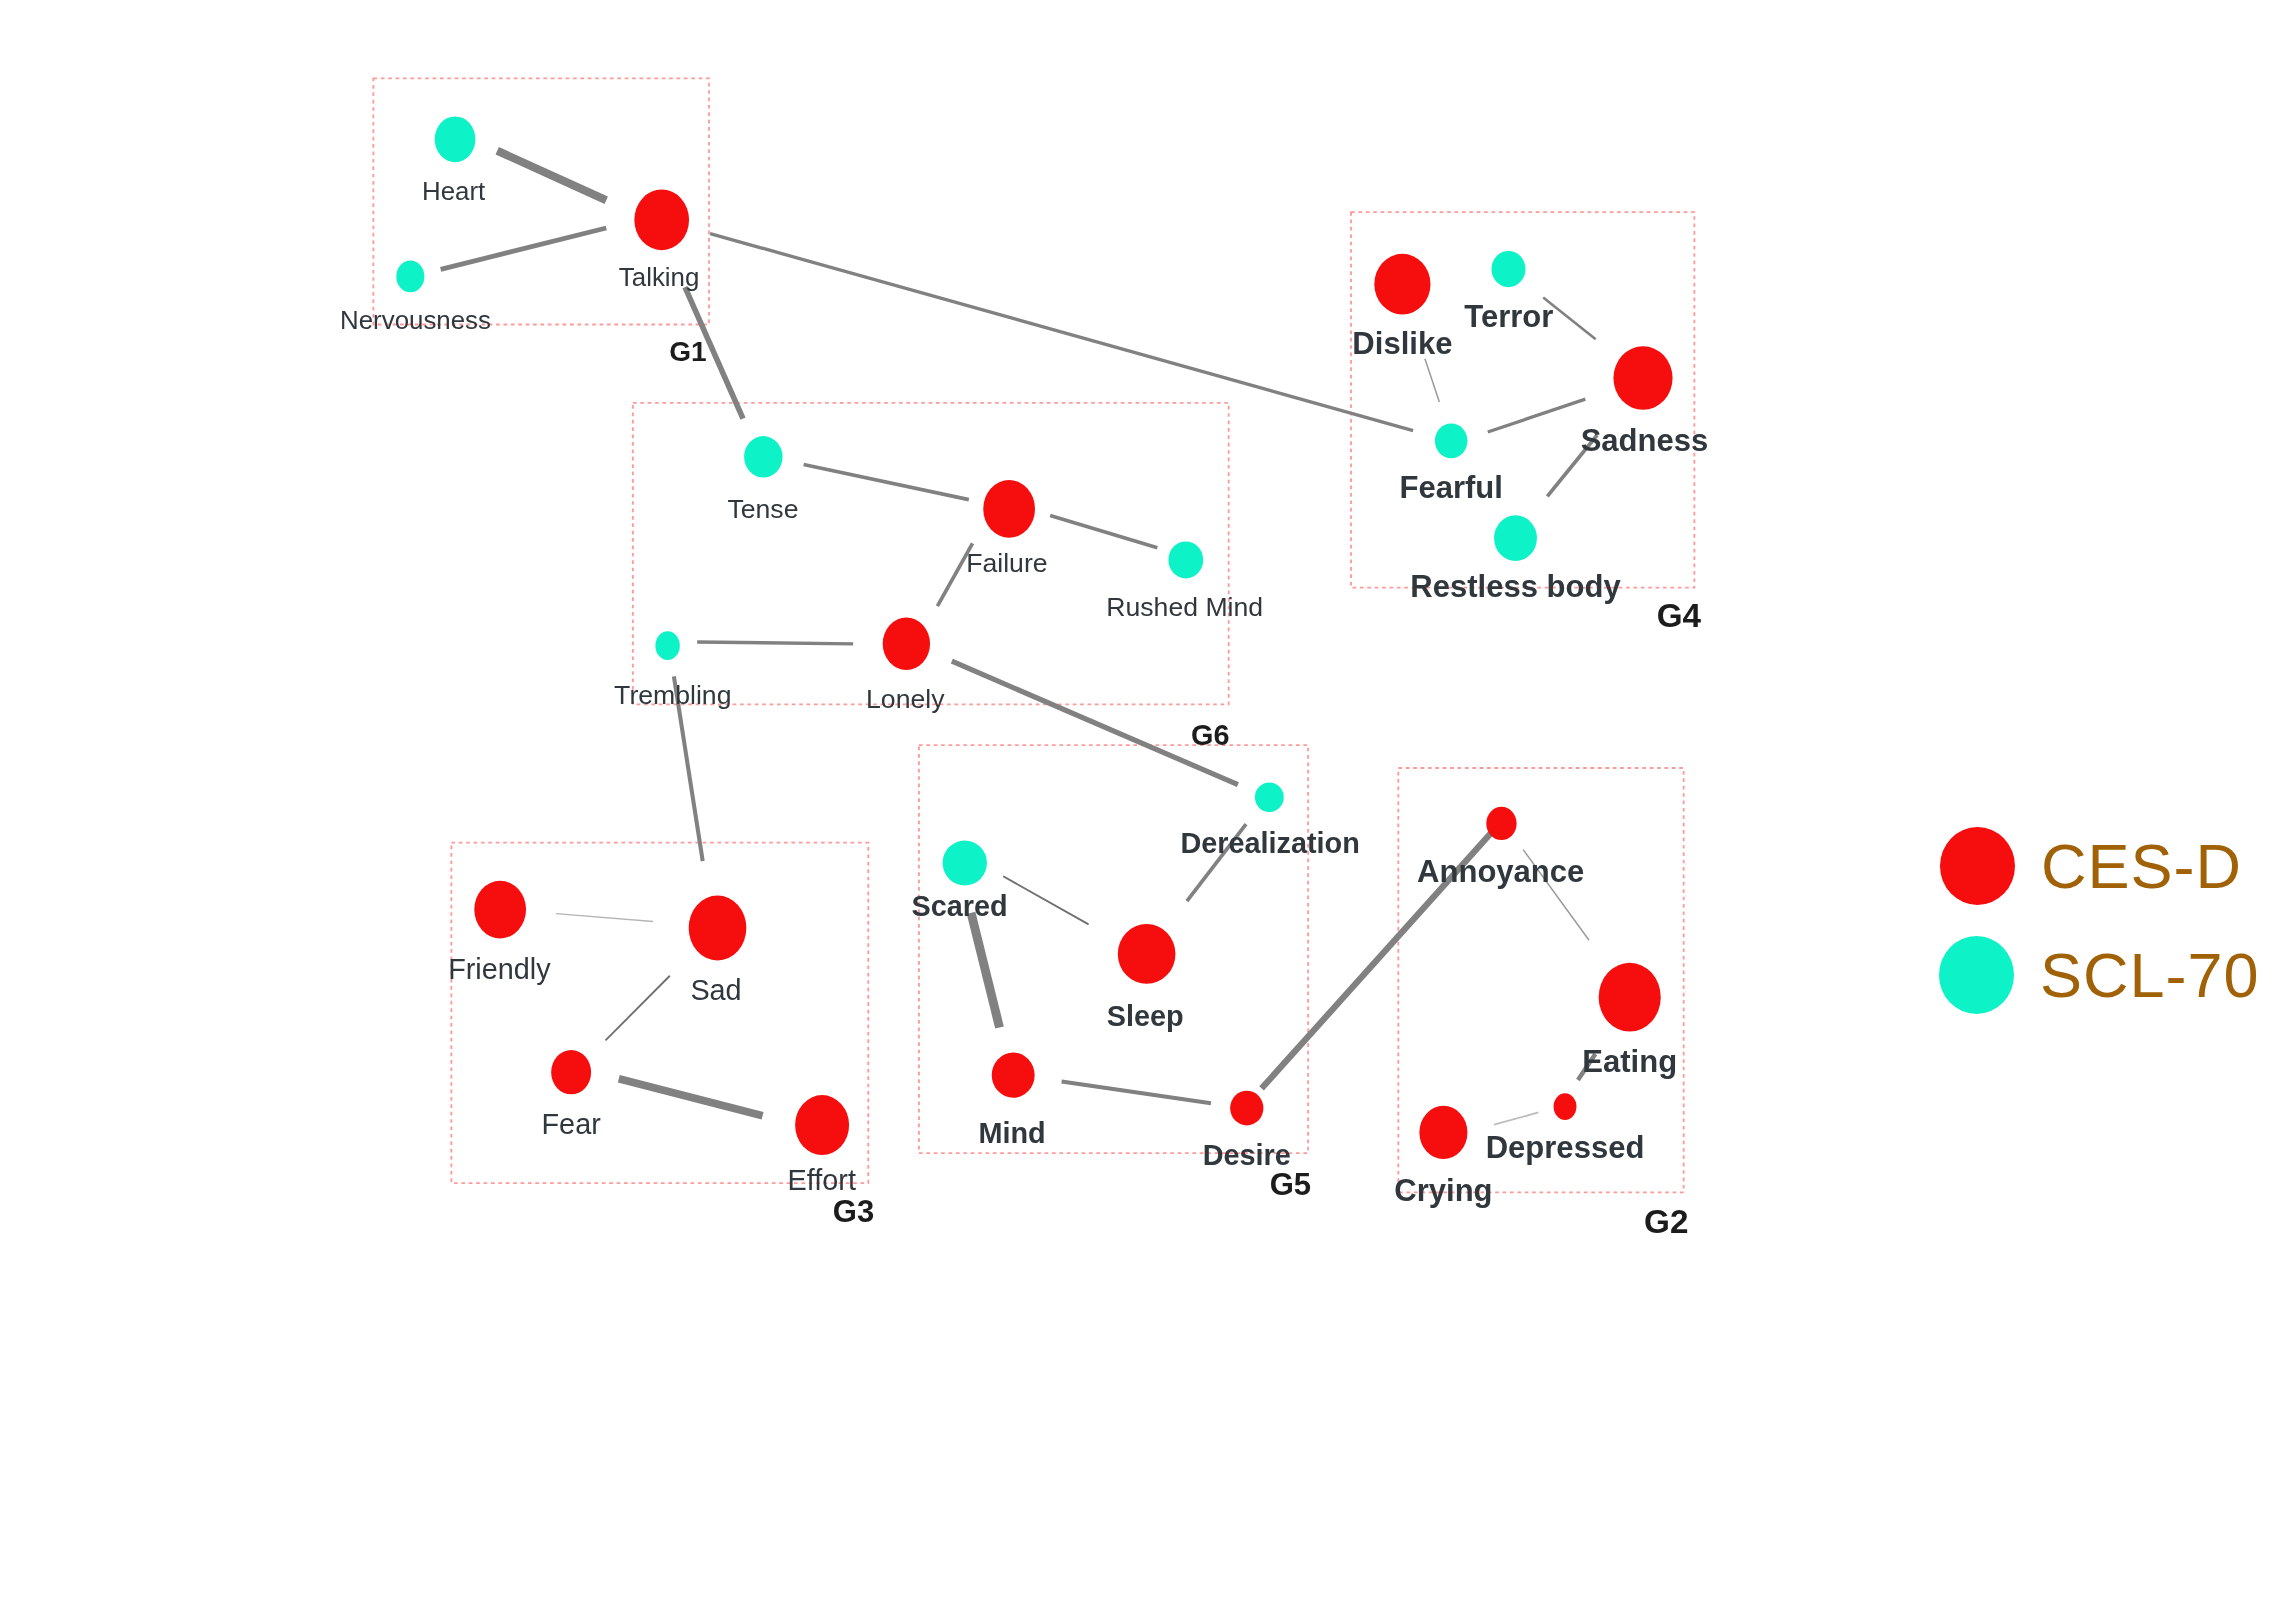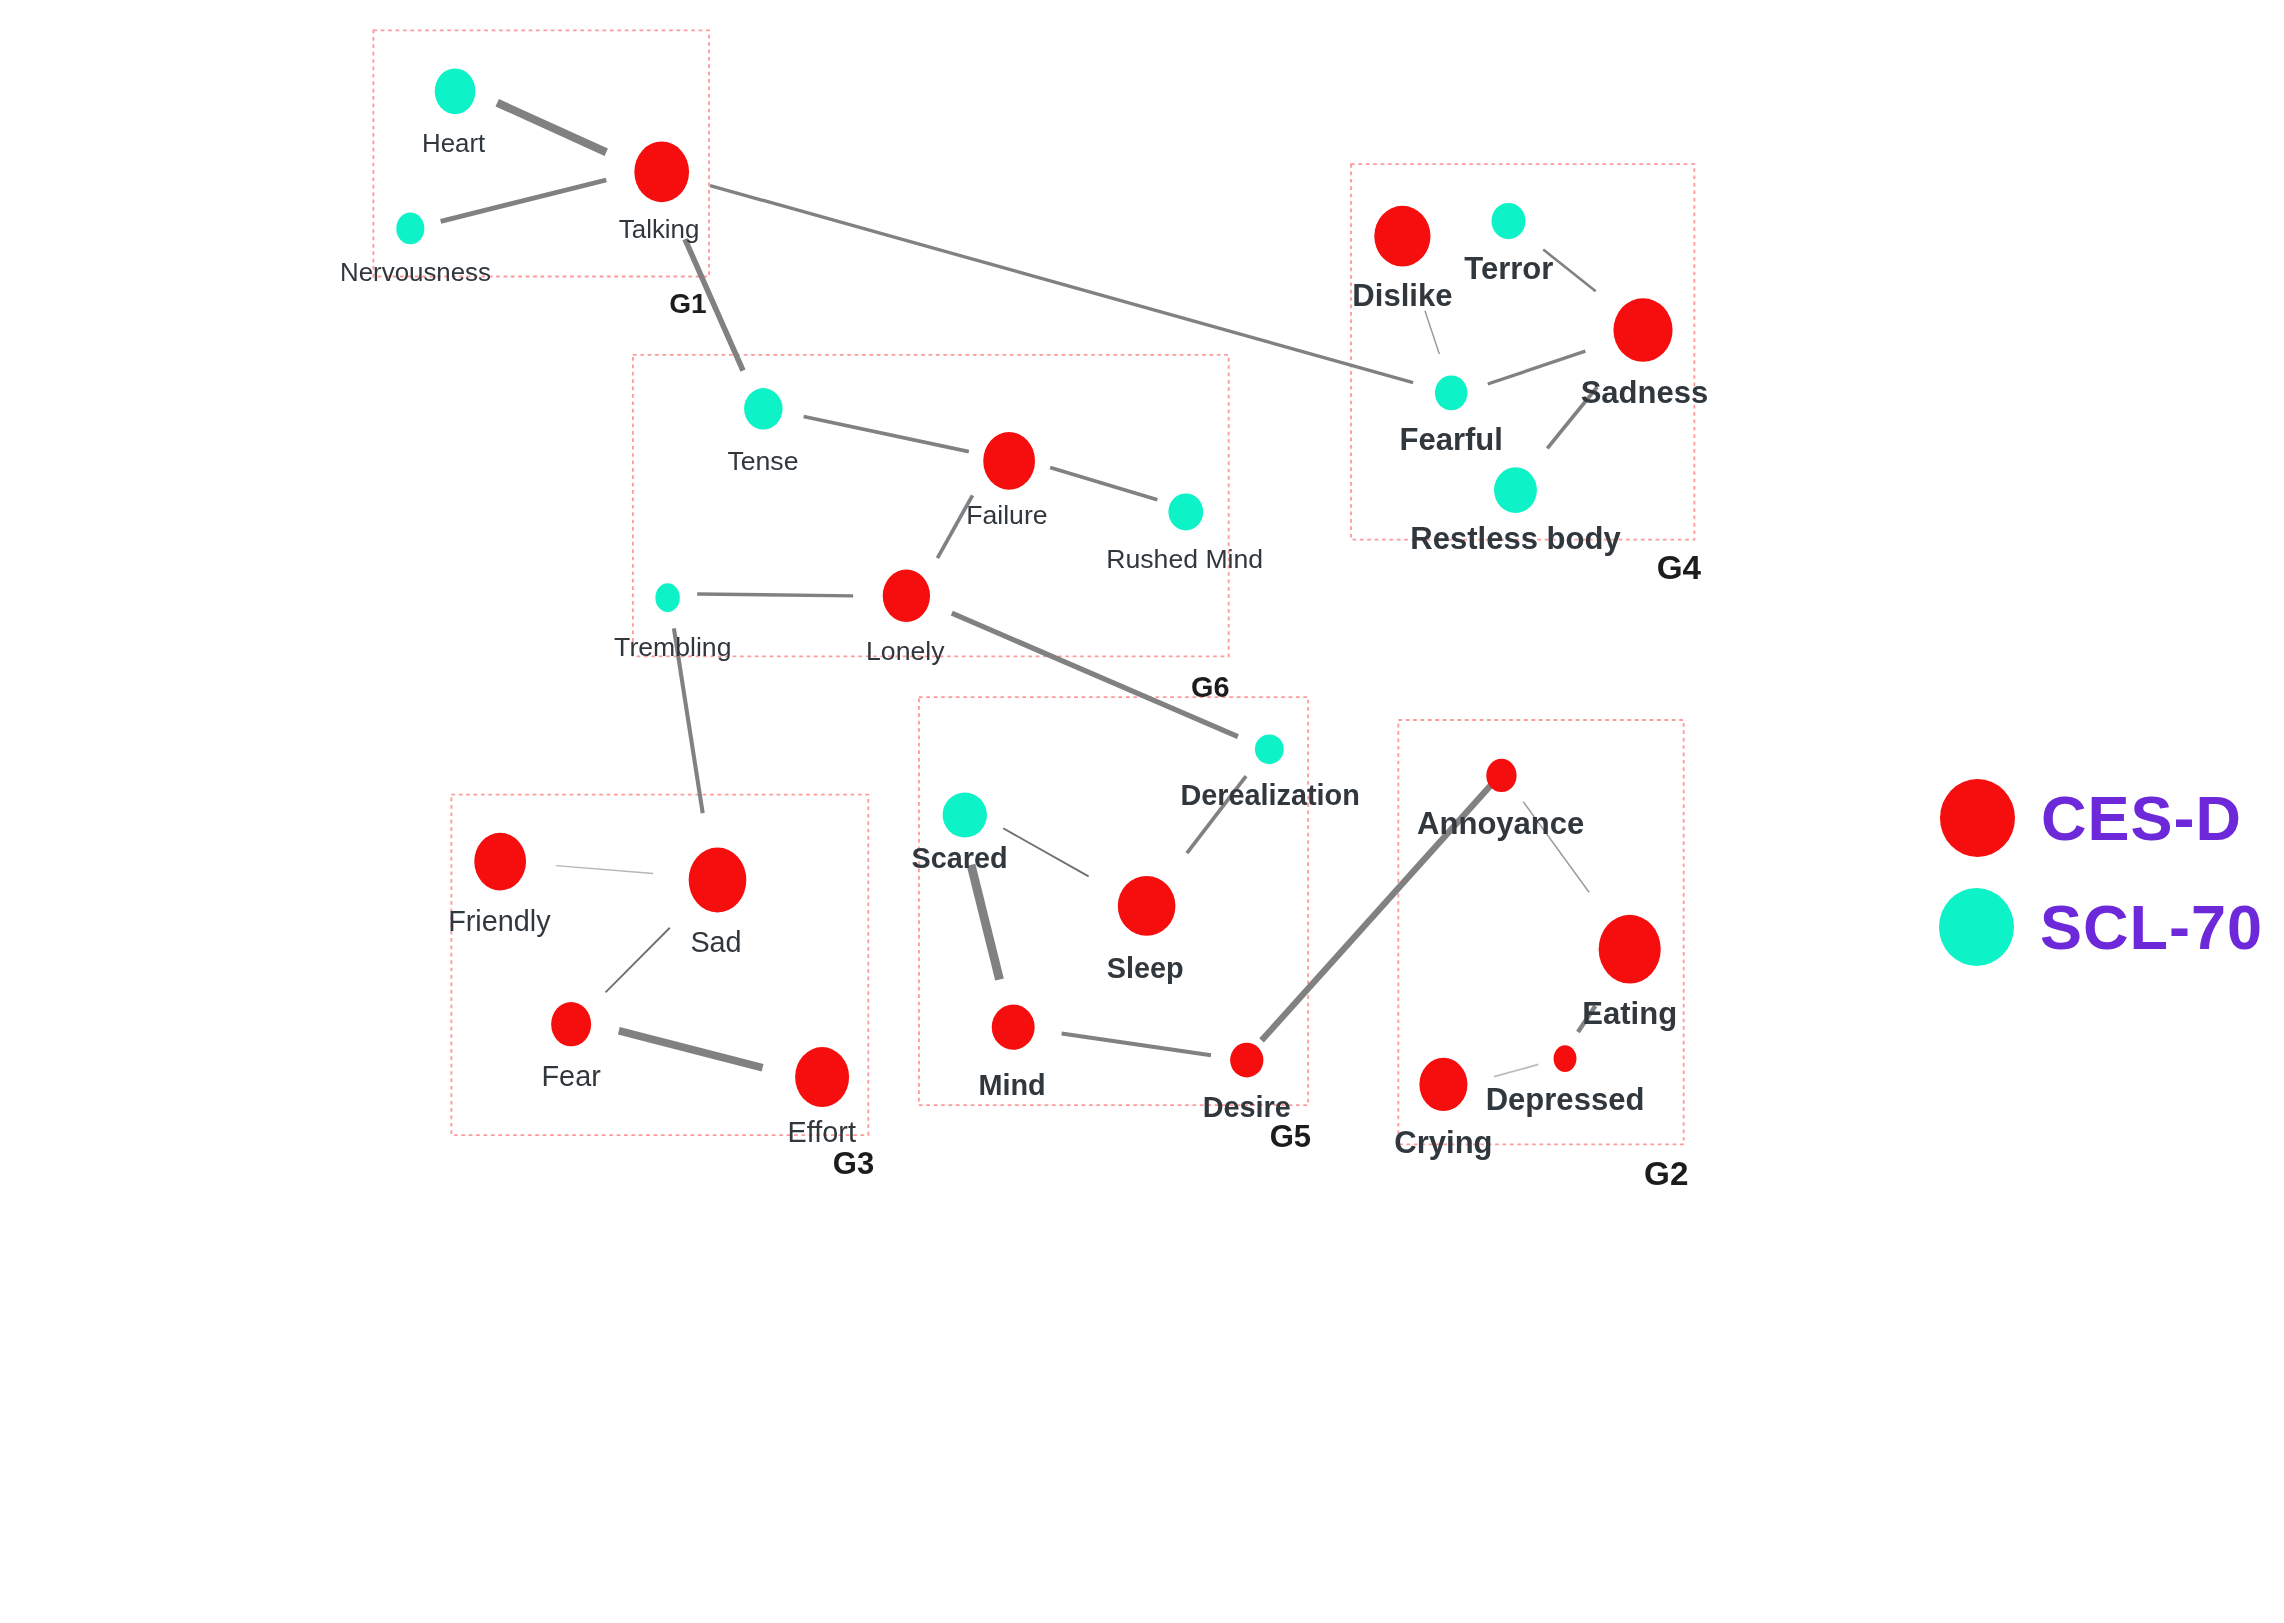--- a/index.html
+++ b/index.html
@@ -3,40 +3,40 @@
 <meta charset="utf-8">
 <style>
   html, body { margin: 0; padding: 0; background: #ffffff; }
   #canvas {
     position: relative;
     width: 2284px;
     height: 1192px;
     background: #ffffff;
     overflow: hidden;
     font-family: "Liberation Sans", sans-serif;
+    margin-top: 48px;
   }
   #graph { position: absolute; left: 0; top: 0; width: 100%; height: 100%; }
   .legend-row {
     position: absolute;
     display: flex;
     align-items: center;
     gap: 26px;
     white-space: nowrap;
   }
   .legend-dot {
     width: 75px;
     height: 78px;
     border-radius: 50%;
     flex: 0 0 auto;
   }
   .legend-label {
     font-size: 63px;
-    color: #6d28d9;
+    color: #a16207;
     letter-spacing: 1px;
-    font-weight: bold;
   }
   svg text { font-family: "Liberation Sans", sans-serif; }
 </style>
 </head>
 <body>
 
 <div id="canvas">
   <svg id="graph" xmlns="http://www.w3.org/2000/svg" viewBox="0 0 4537 3225">
       <rect x="189" y="82" width="908" height="666" fill="none" stroke="#ff9a9a" stroke-width="5" stroke-dasharray="10 10"></rect>
       <rect x="891" y="960" width="1612" height="816" fill="none" stroke="#ff9a9a" stroke-width="5" stroke-dasharray="10 10"></rect>

